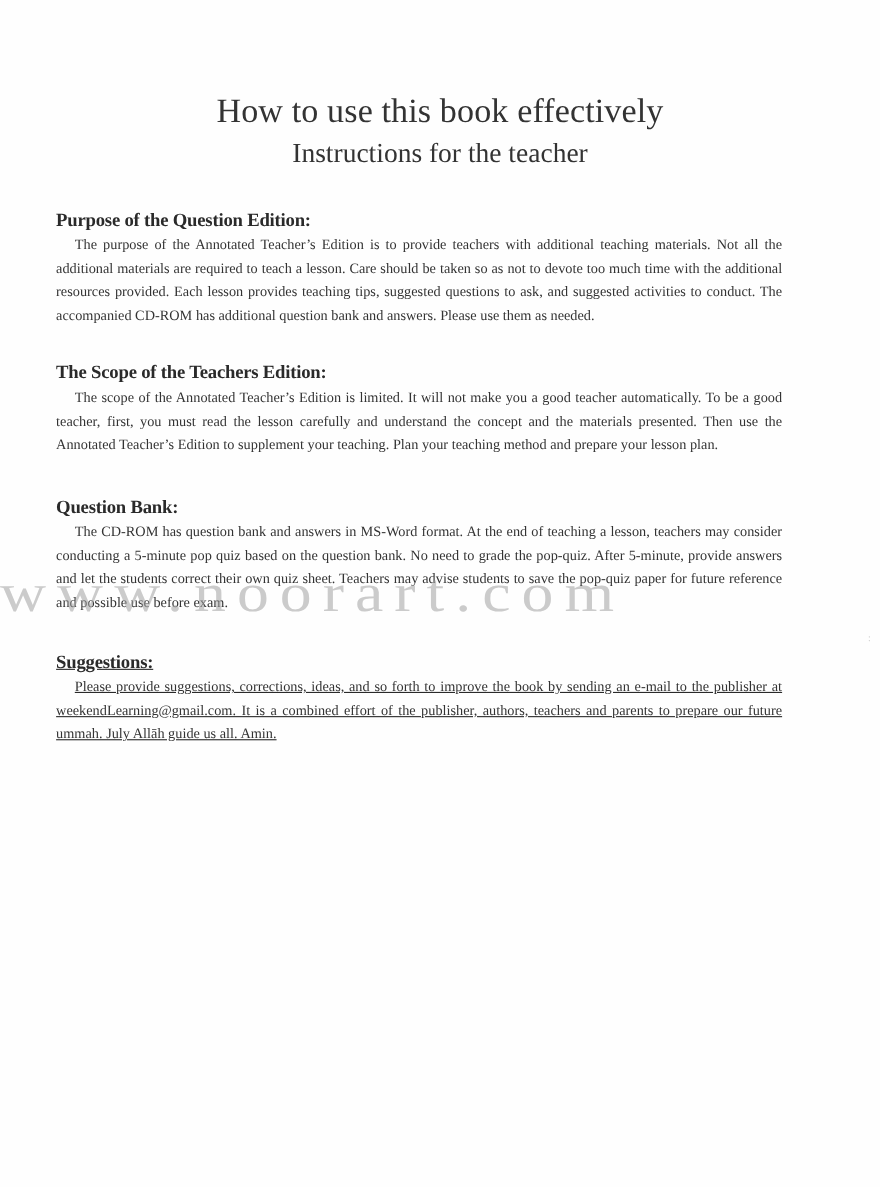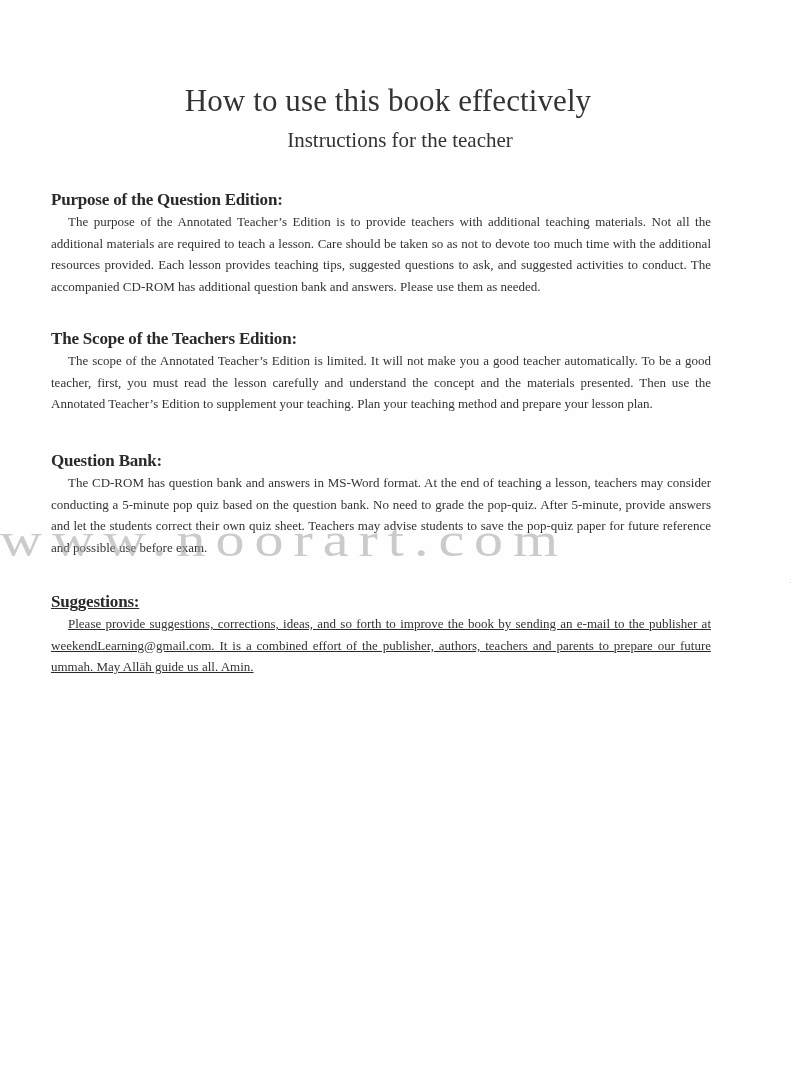--- a/index.html
+++ b/index.html
@@ -23,28 +23,28 @@
     }
     .title {
       position: absolute;
       left: 0; width: 760px;
       top: 82px;
       text-align: center;
       font-size: 31px;
       line-height: 38px;
       color: #333;
       letter-spacing: 0.1px;
-      padding-left: 8px;
+      padding-left: 20px;
     }
     .subtitle {
       position: absolute;
       left: 0; width: 760px;
       top: 126px;
       text-align: center;
-      font-size: 21px;
+      font-size: 25px;
       line-height: 28px;
       color: #333;
       padding-left: 20px;
     }
     .section {
       position: absolute;
       left: 51px;
       width: 660px;
     }
     .section h2 {
@@ -108,19 +108,19 @@
     <p>The scope of the Annotated Teacher’s Edition is limited. It will not make you a good teacher automatically. To be a good teacher, first, you must read the lesson carefully and understand the concept and the materials presented. Then use the Annotated Teacher’s Edition to supplement your teaching. Plan your teaching method and prepare your lesson plan.</p>
   </div>
 
   <div class="section" id="sec-qbank">
     <h2>Question Bank:</h2>
     <p>The CD-ROM has question bank and answers in MS-Word format. At the end of teaching a lesson, teachers may consider conducting a 5-minute pop quiz based on the question bank. No need to grade the pop-quiz.  After 5-minute, provide answers and let the students correct their own quiz sheet. Teachers may advise students to save the pop-quiz paper for future reference and possible use before exam.</p>
   </div>
 
   <div class="section" id="sec-sugg">
     <h2>Suggestions:</h2>
-    <p>Please provide suggestions, corrections, ideas, and so forth to improve the book by sending an e-mail to the publisher at weekendLearning@gmail.com. It is a combined effort of the publisher, authors, teachers and parents to prepare our future ummah. May Allāh guide us all. Amin.</p>
+    <p>Please provide suggestions, corrections, ideas, and so forth to improve the book by sending an e-mail to the publisher at weekendLearning@gmail.com. It is a combined effort of the publisher, authors, teachers and parents to prepare our future ummah. July Allāh guide us all. Amin.</p>
   </div>
 
   <div class="watermark">www.noorart.com</div>
 
   <div class="edge-mark">:</div>
 </div>
 
 </body></html>

